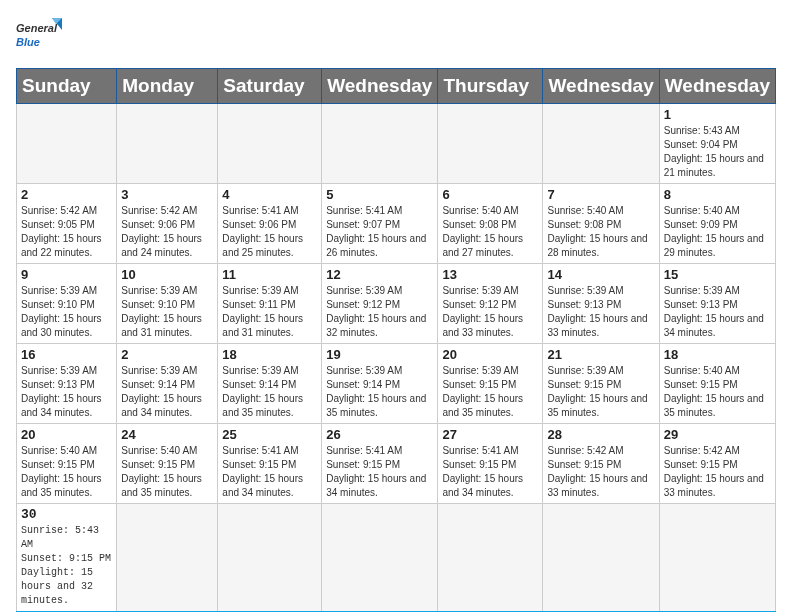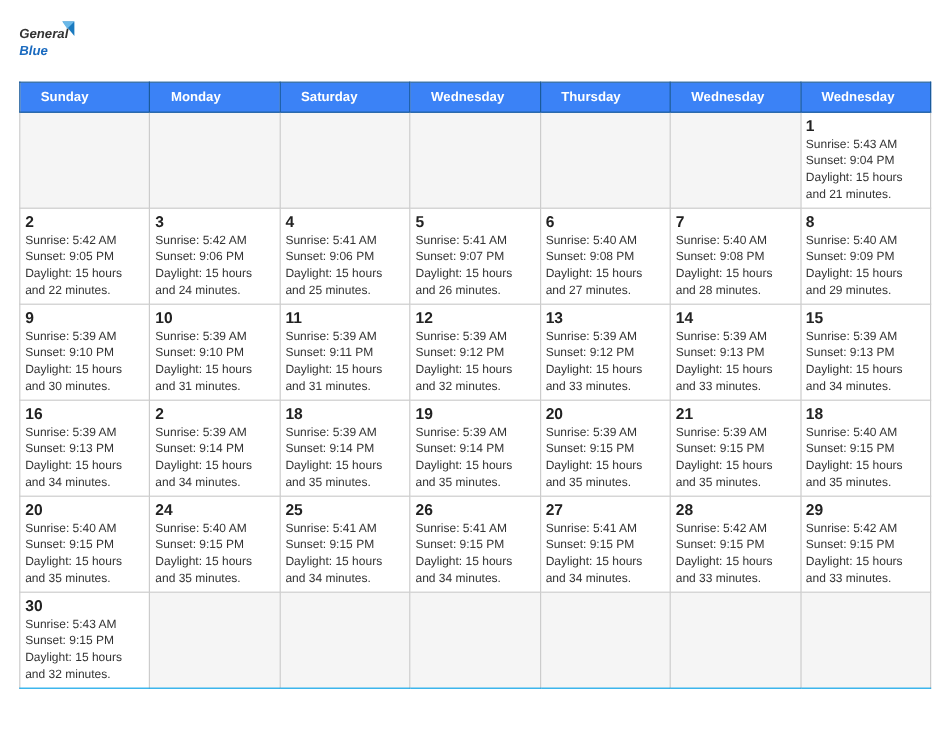--- a/index.html
+++ b/index.html
@@ -33,25 +33,25 @@
     .subtitle {
       font-size: 15px;
       color: #555;
     }
     .calendar-table {
       width: 100%;
       border-collapse: collapse;
       border: 1px solid #ccc;
     }
     .calendar-table th {
-      background-color: #3b82f6;
+      background-color: #737373;
       color: #fff;
-      font-size: 11px;
+      font-size: 19px;
       font-weight: bold;
-      padding: 6px 17px;
+      padding: 6px 5px;
       text-align: left;
       border: 1px solid #1a5a9a;
     }
     .calendar-table td {
       border: 1px solid #ccc;
       vertical-align: top;
       padding: 3px 4px;
       font-size: 10.5px;
       color: #333;
       width: calc(100% / 7);
@@ -67,21 +67,22 @@
       color: #222;
       display: block;
       margin-bottom: 2px;
     }
     .day-info {
       font-size: 10px;
       color: #333;
       line-height: 1.4;
     }
     .last-row td {
-      border-bottom: 1px solid #0ea5e9;
+      border-bottom: 5px solid #0ea5e9;
+      font-family: Liberation Mono, monospace;
     }
   </style>
 </head>
 <body>
 
 <div class="header-section">
   <div class="logo">
   <svg width="50" height="40" viewBox="0 0 50 40">
     <text x="0" y="16" font-size="11" font-weight="bold" fill="#333" font-family="Arial">General</text>
     <text x="0" y="30" font-size="11" font-weight="bold" fill="#1a6abf" font-family="Arial">Blue</text>

